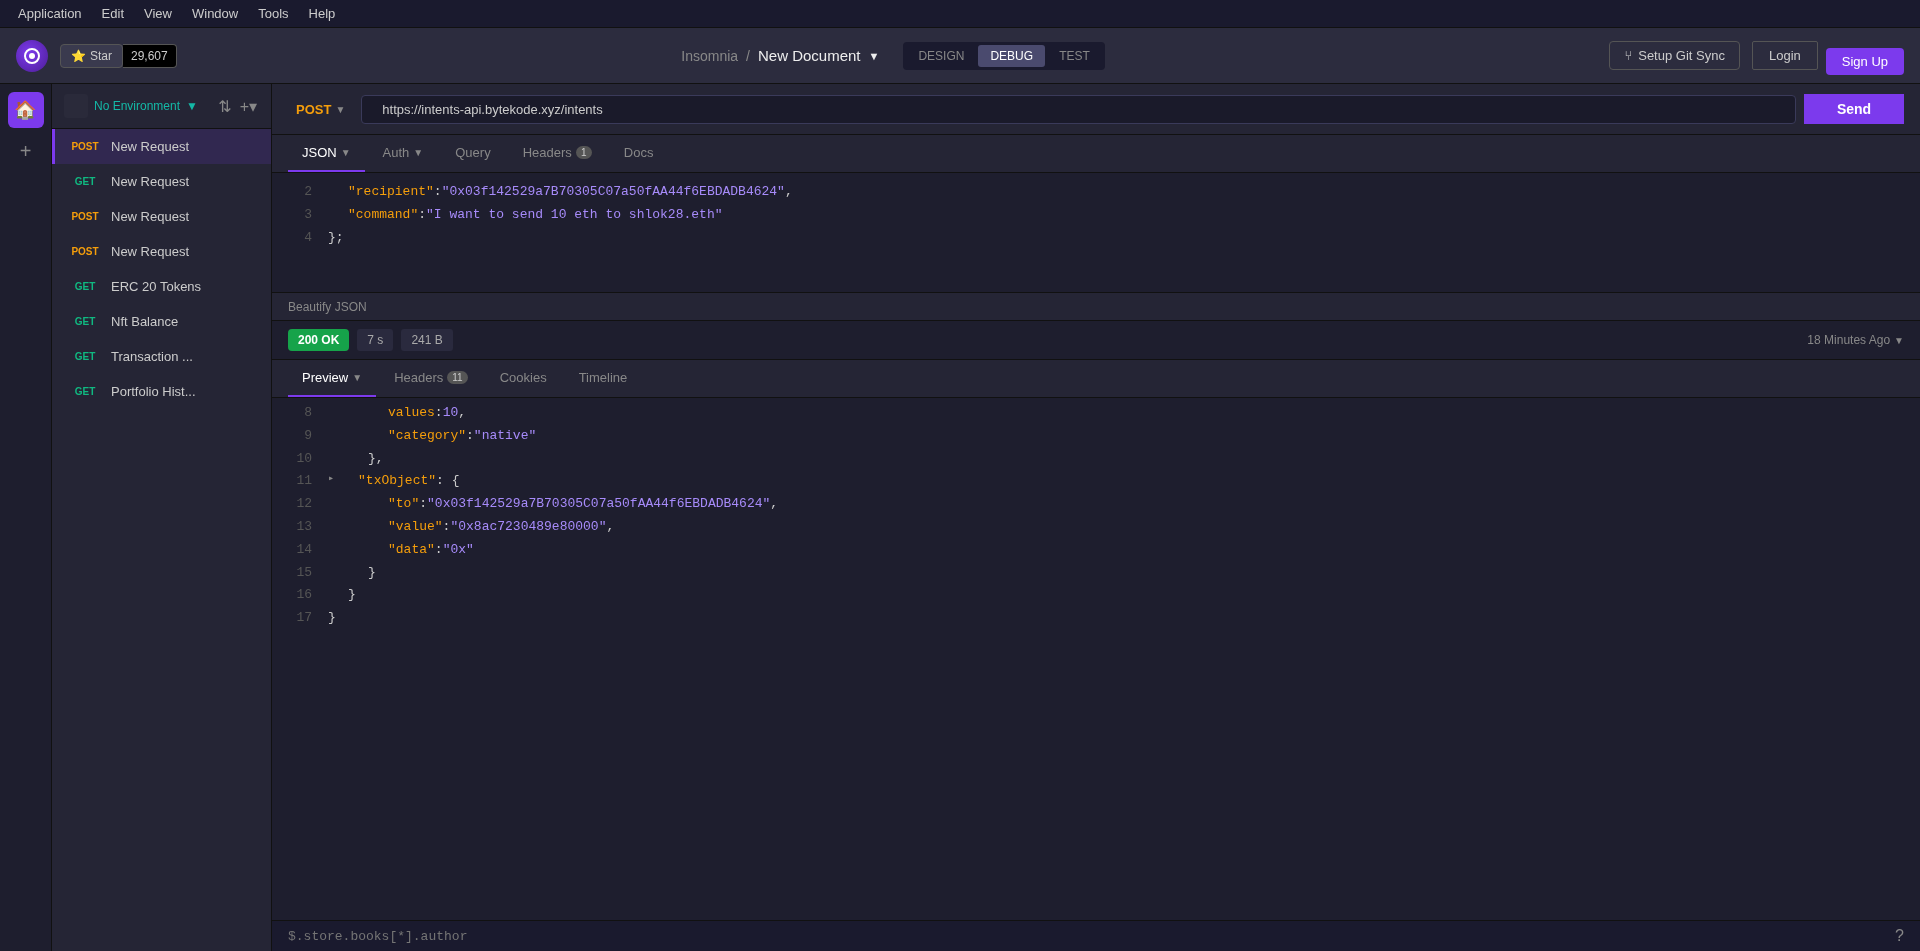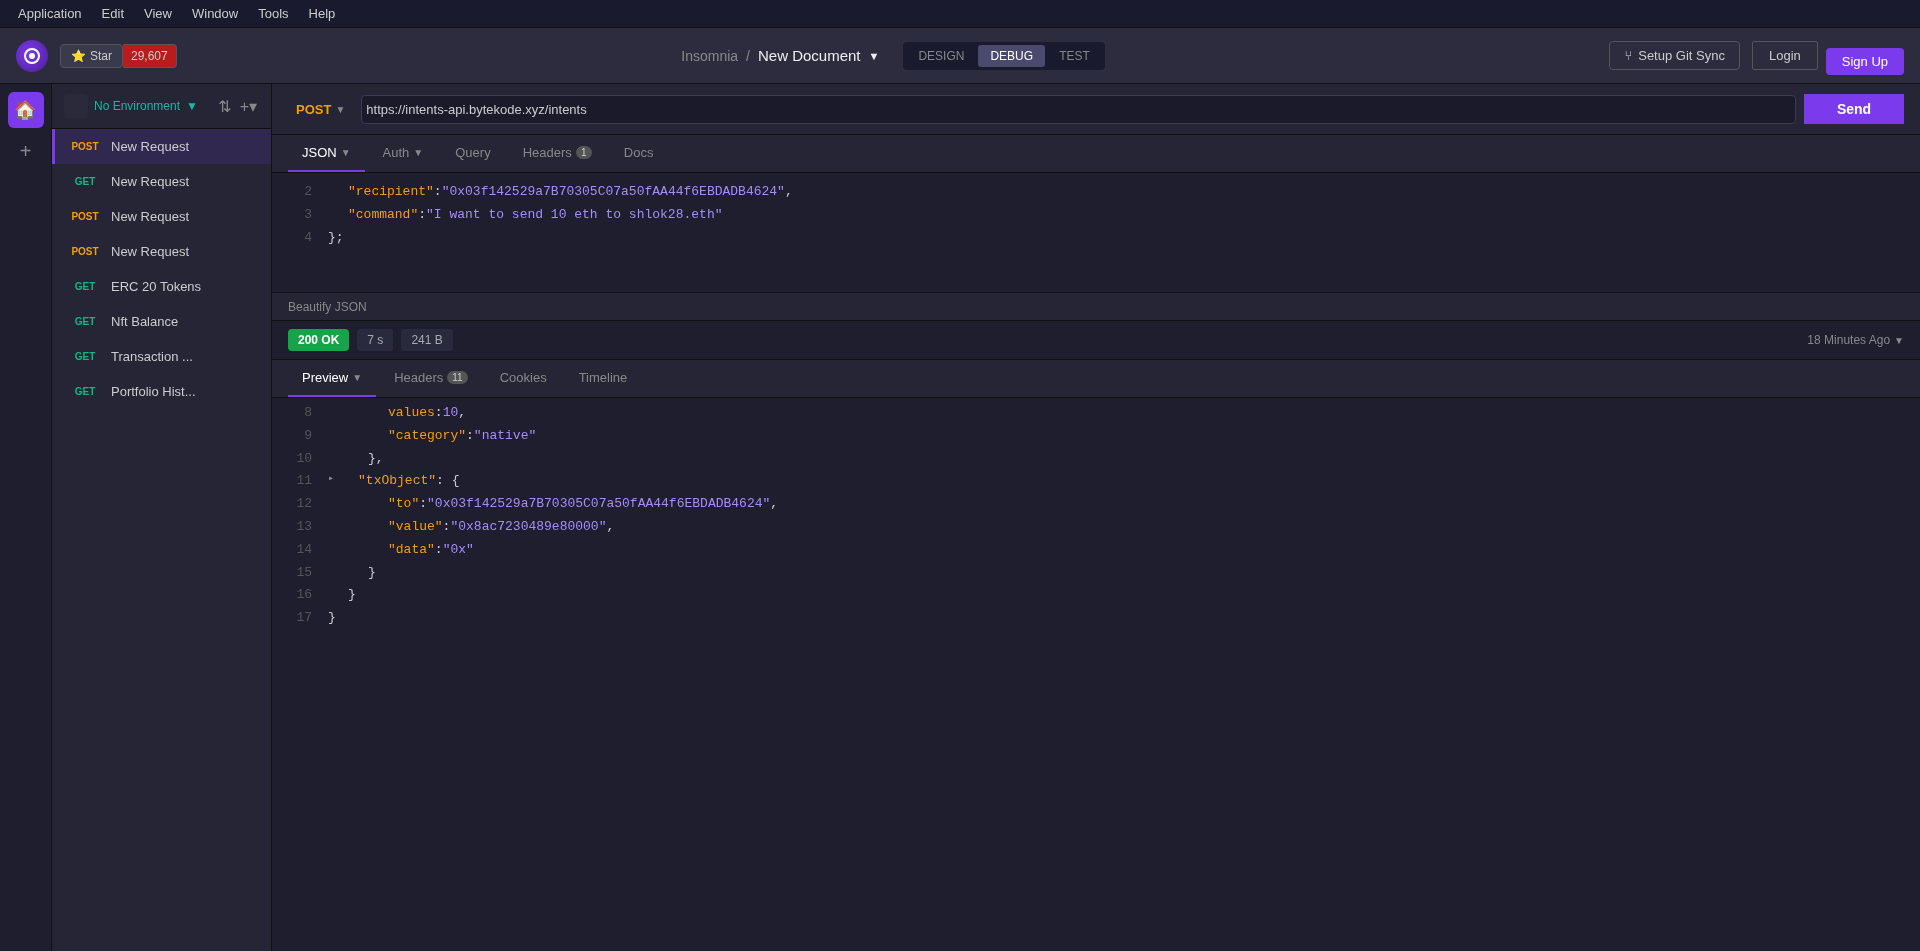--- a/index.html
+++ b/index.html
@@ -57,21 +57,21 @@
       gap: 4px;
       background: #3a3a4e;
       border: 1px solid #555;
       border-radius: 4px;
       padding: 4px 10px;
       color: #ccc;
       cursor: pointer;
       font-size: 12px;
     }
     .star-count {
-      background: #b91c1c;
+      background: #000000;
       border: 1px solid #555;
       border-left: none;
       border-radius: 0 4px 4px 0;
       padding: 4px 8px;
       color: #ccc;
       font-size: 12px;
     }
     .header-center {
       flex: 1;
       display: flex;
@@ -299,21 +299,21 @@
       font-weight: 700;
       cursor: pointer;
       padding: 6px 8px;
     }
     .url-input {
       flex: 1;
       background: #1a1a2a;
       border: 1px solid #3a3a5a;
       border-radius: 4px;
       color: #ccc;
-      padding: 6px 4px;
+      padding: 6px 20px;
       font-size: 13px;
       outline: none;
     }
     .send-btn {
       background: #7c3aed;
       color: #fff;
       border: none;
       padding: 7px 24px;
       font-size: 14px;
       font-weight: 600;
@@ -740,15 +740,19 @@
         <span class="line-num">16</span>
         <span class="code-indent"></span>
         <span class="code-punct">}</span>
       </div>
       <div class="code-line">
         <span class="line-num">17</span>
         <span class="code-punct">}</span>
       </div>
     </div>
 
+    <div class="bottom-bar">
+      <input class="jsonpath-input" placeholder="$.store.books[*].author" style="">
+      <span class="help-icon">?</span>
+    </div>
 
   </div>
 </div>
 
 </body></html>

